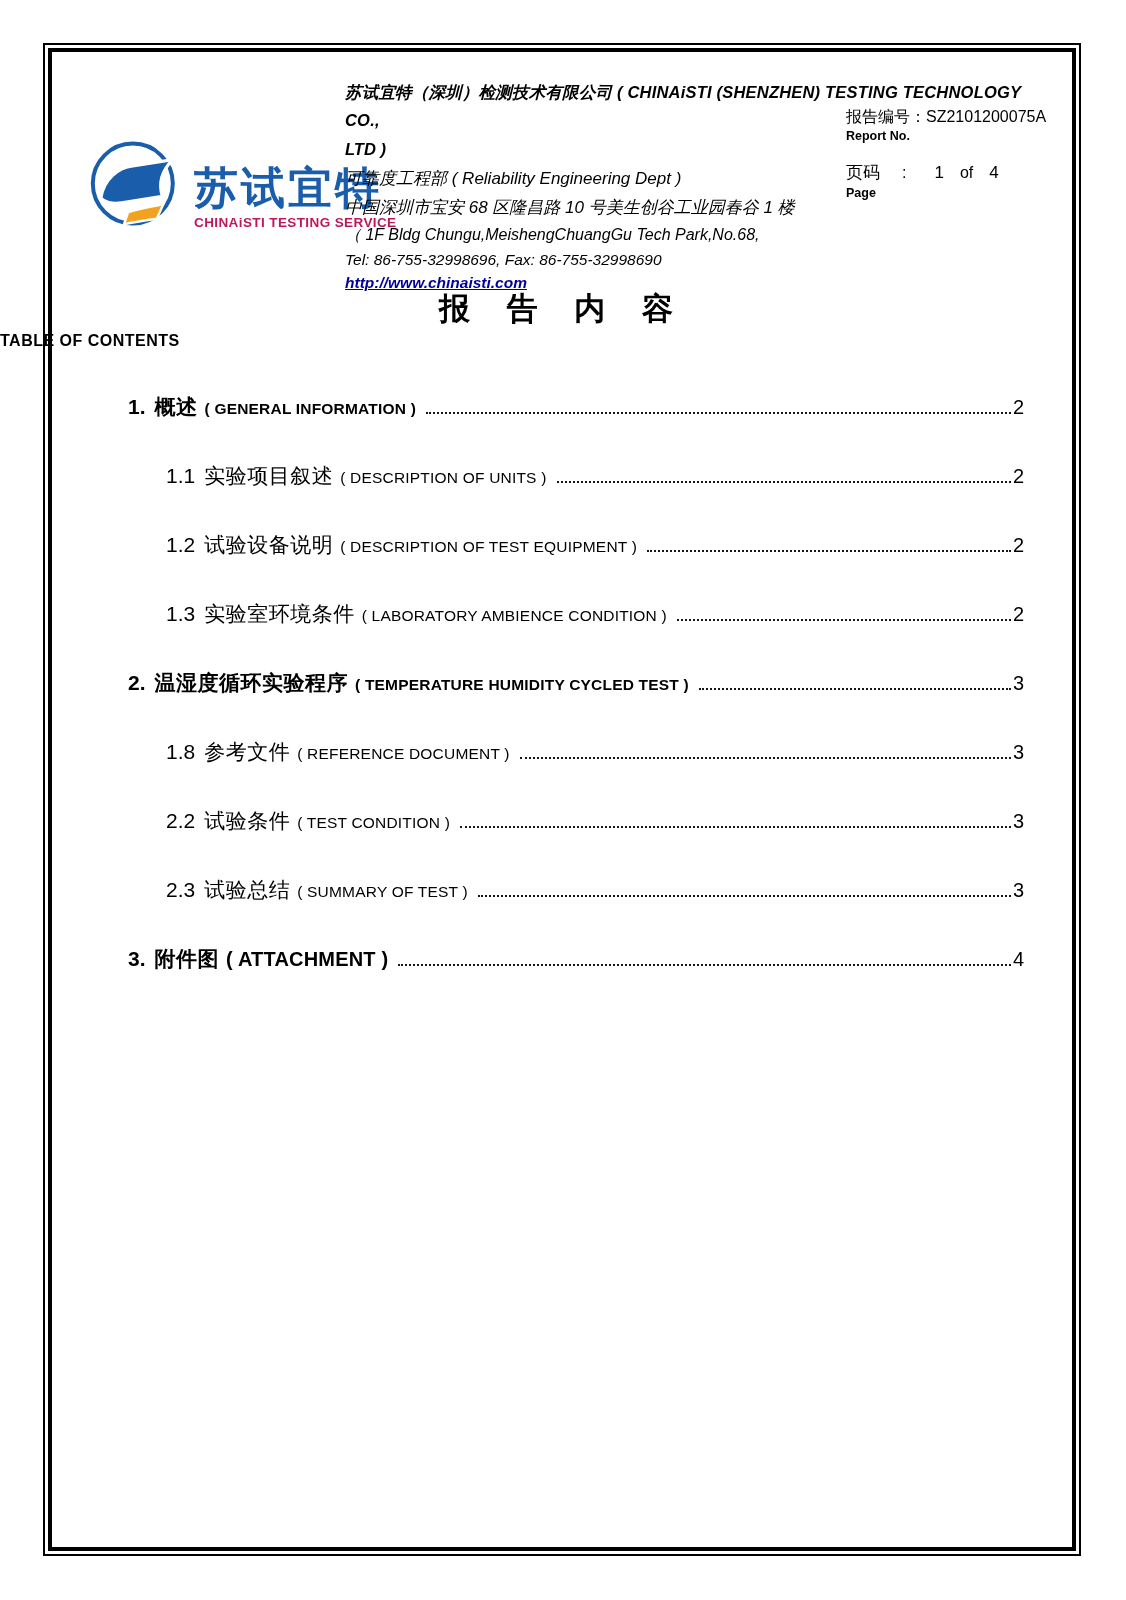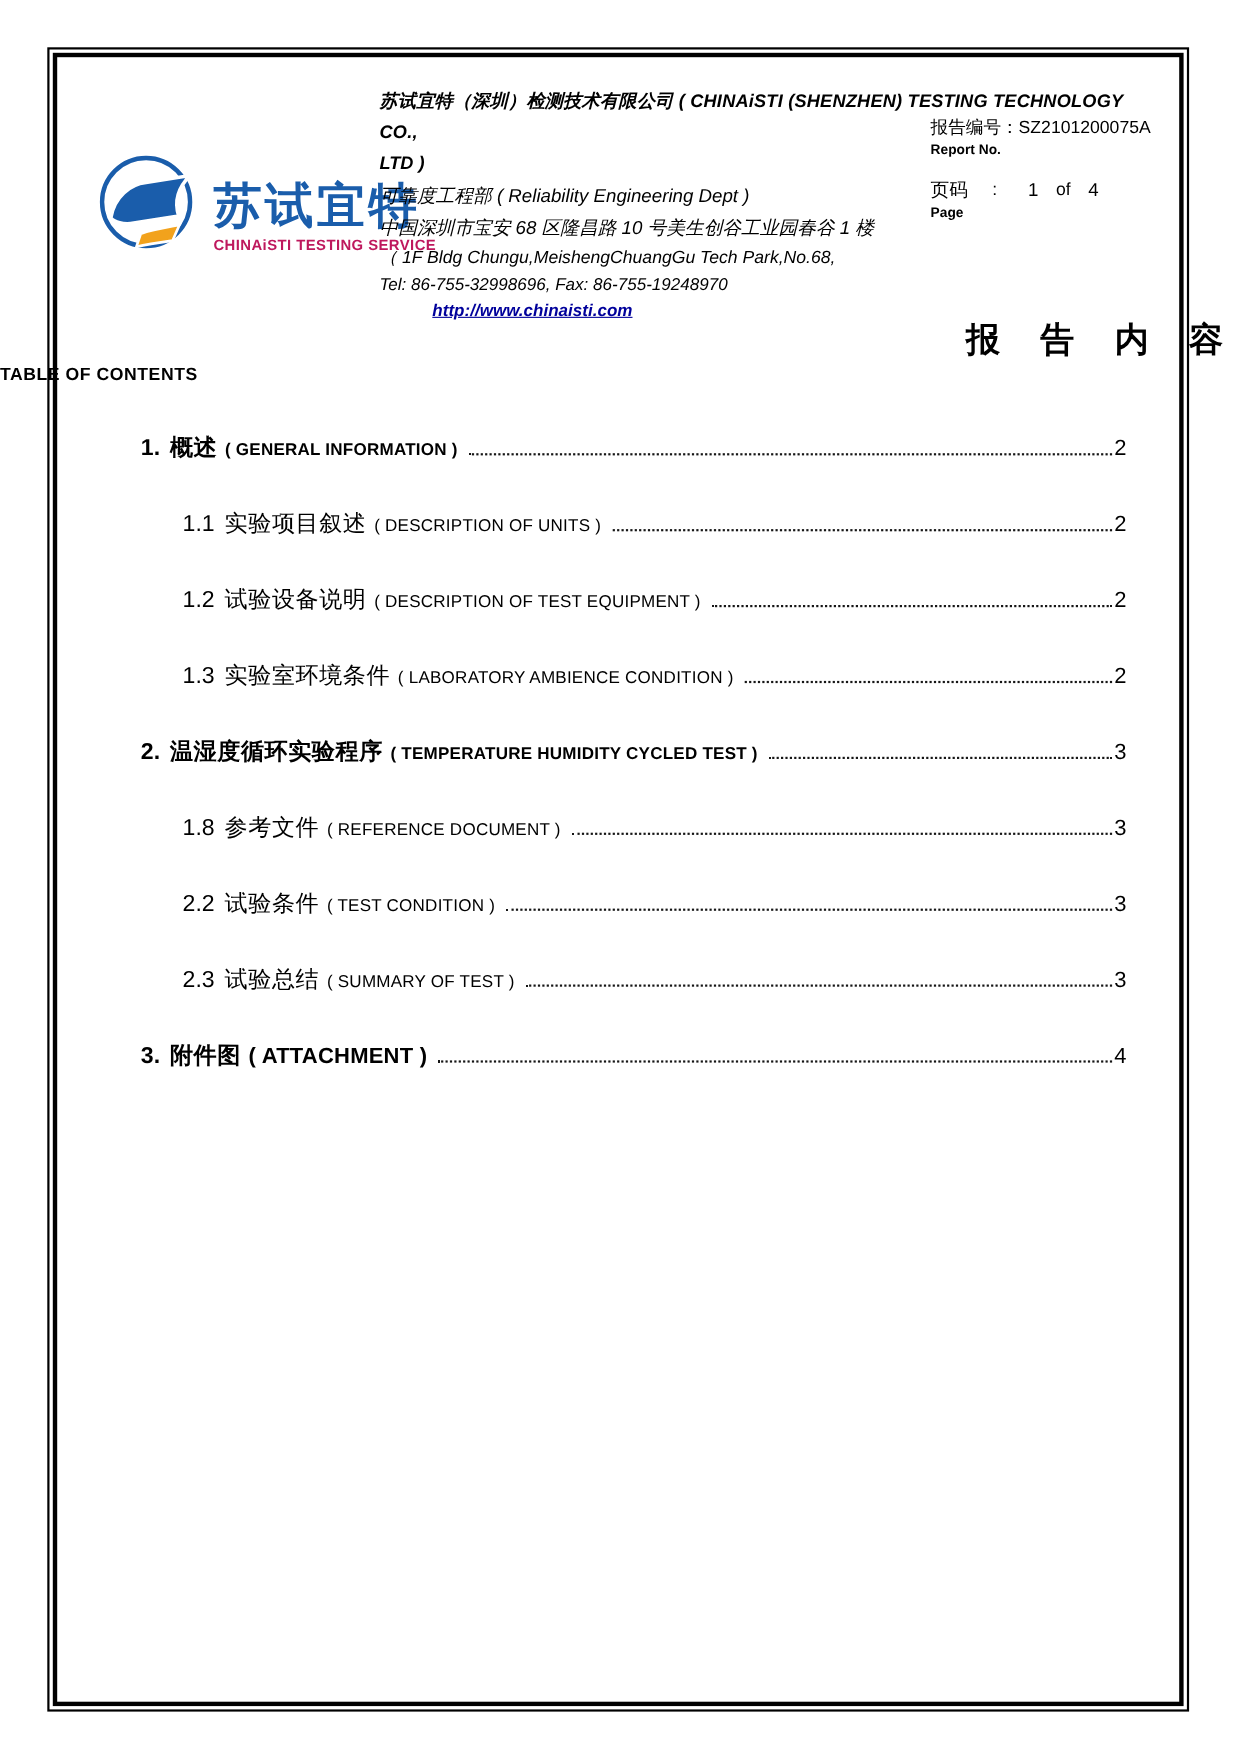--- a/index.html
+++ b/index.html
@@ -26,37 +26,37 @@
   .logo-text { display:flex; flex-direction:column; }
   .logo-zh { font-size:44px; font-weight:bold; color:#1a5dab; letter-spacing:3px; line-height:50px; }
   .logo-en { font-size:13.5px; font-weight:bold; color:#be185d; letter-spacing:0.4px; margin-top:2px; }
 
   .company { position:absolute; left:345px; top:78px; width:680px;font-style:italic; }
   .company .c-line { font-size:16.5px; font-weight:bold; line-height:28px; letter-spacing:0.2px; }
   .company .c-line2 { font-size:16.5px; font-weight:bold; line-height:30px; }
   .company .h-line { font-size:17px; line-height:29px; }
   .company .h-line-sm { font-size:16px; line-height:26px; }
   .company .tel-line { font-size:15.5px; line-height:24px; }
-  .url-line { font-size:15.5px; line-height:21px;margin-left:48px; }
+  .url-line { font-size:15.5px; line-height:21px; }
   .url-line a { color:#00009b; font-weight:bold; text-decoration:underline; }
 
   .report-block { position:absolute; left:846px; top:106px; width:240px; }
   .rb-row1 { font-size:16px; line-height:22px; white-space:nowrap; }
   .rb-row2 { font-size:12.5px; font-weight:bold; line-height:16px; }
   .rb-row3 { font-size:17px; line-height:24px; margin-top:17px; display:flex; align-items:flex-end; }
   .rb-row3 .pg-colon { margin-left:22px; font-size:16px; }
   .rb-row3 .pg-cur { margin-left:28px; font-size:17px; }
   .rb-row3 .pg-of { margin-left:16px; font-size:16px; }
   .rb-row3 .pg-total { margin-left:16px; font-size:17px; }
   .rb-row4 { font-size:12.5px; font-weight:bold; line-height:16px; }
 
   
   .doc-title {
     position:absolute; left:0; right:0; top:288px;
-    text-align:right; font-size:31px; font-weight:bold; letter-spacing:14px;
+    text-align:center; font-size:31px; font-weight:bold; letter-spacing:14px;
   }
   .doc-subtitle {
     position:absolute; left:0; right:0; top:332px;
     font-size:16px; font-weight:bold; letter-spacing:0.5px;
   }
 
   
   .toc { position:absolute; left:128px; top:393px; width:896px; }
   .toc-row { display:flex; align-items:baseline; height:32px; margin-bottom:37px; white-space:nowrap; }
   .toc-row.level2 { padding-left:38px; }
@@ -87,21 +87,21 @@
       <div class="logo-en">CHINAiSTI TESTING SERVICE</div>
     </div>
   </div>
 
   <div class="company">
     <div class="c-line">苏试宜特（深圳）检测技术有限公司 ( CHINAiSTI (SHENZHEN) TESTING TECHNOLOGY CO.,</div>
     <div class="c-line2">LTD )</div>
     <div class="h-line">可靠度工程部 ( Reliability Engineering Dept )</div>
     <div class="h-line">中国深圳市宝安 68 区隆昌路 10 号美生创谷工业园春谷 1 楼</div>
     <div class="h-line-sm">（ 1F Bldg Chungu,MeishengChuangGu Tech Park,No.68,</div>
-    <div class="tel-line">Tel: 86-755-32998696, Fax: 86-755-19248970</div>
+    <div class="tel-line">Tel: 86-755-32998696, Fax: 86-755-32998690</div>
     <div class="url-line">
       <a href="#">http://www.chinaisti.com</a>
     </div>
   </div>
 
   <div class="report-block">
     <div class="rb-row1">
       <span>报告编号：</span><span>SZ2101200075A</span>
     </div>
     <div class="rb-row2">Report No.</div>

